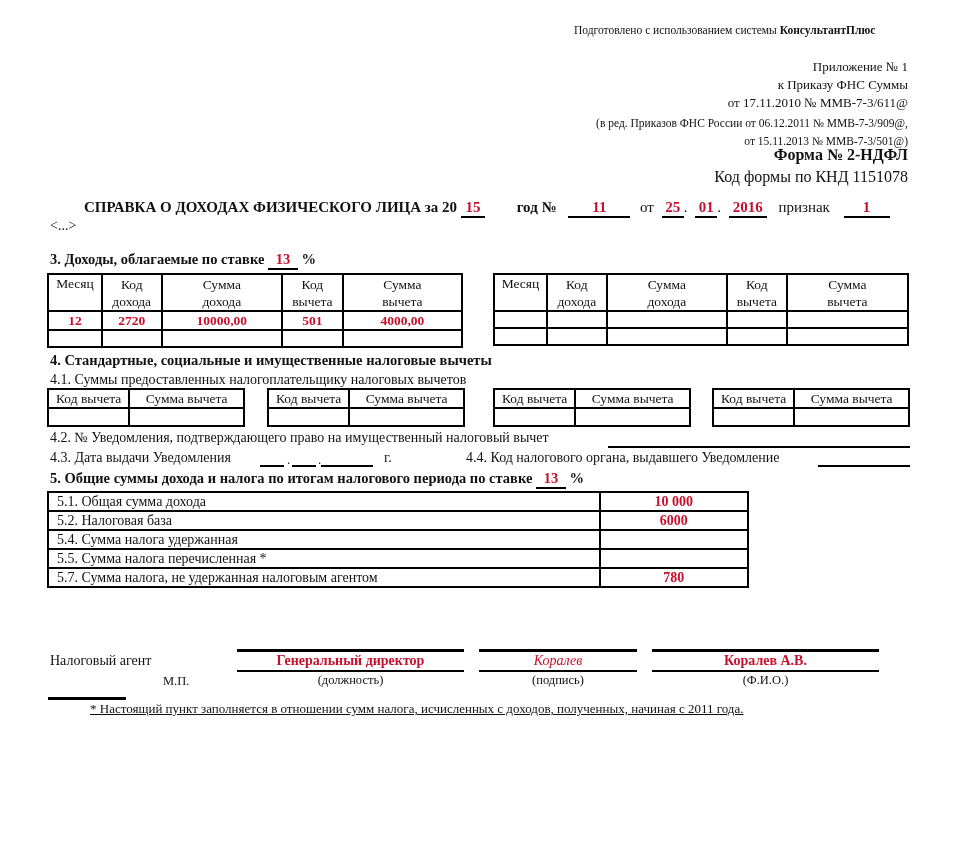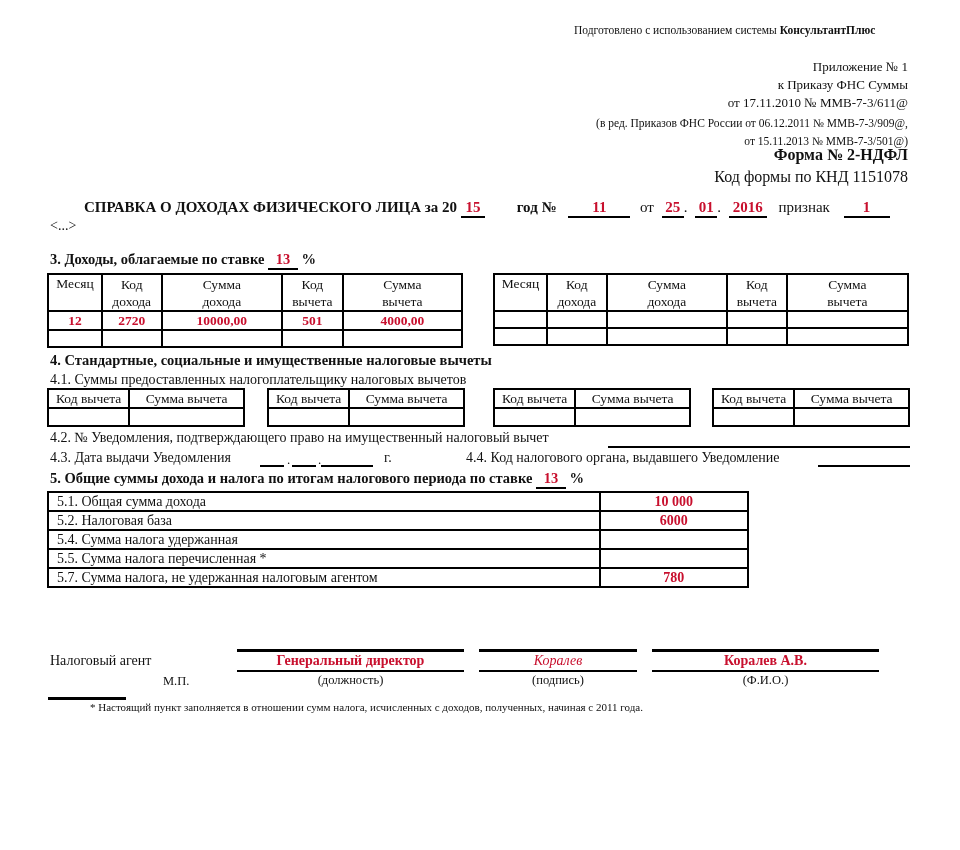--- a/index.html
+++ b/index.html
@@ -279,13 +279,13 @@
 <div class="abs red c" style="left:479px; top:653px; width:158px; font-size:14px; font-style:italic;">Коралев</div>
 <div class="sigline2" style="left:479px; top:670px; width:158px;"></div>
 <div class="abs c" style="left:479px; top:673px; width:158px; font-size:12.5px;">(подпись)</div>
 
 <div class="sigline" style="left:652px; top:649px; width:227px;"></div>
 <div class="abs bold red c" style="left:652px; top:653px; width:227px; font-size:14px;">Коралев А.В.</div>
 <div class="sigline2" style="left:652px; top:670px; width:227px;"></div>
 <div class="abs c" style="left:652px; top:673px; width:227px; font-size:12.5px;">(Ф.И.О.)</div>
 
 <div class="sigline" style="left:48px; top:697px; width:78px;"></div>
-<div class="abs" style="left:90px; top:701px; font-size:11px; white-space:nowrap;">* Настоящий пункт заполняется в отношении сумм налога, исчисленных с доходов, полученных, начиная с 2011 года.</div>
+<div class="abs" style="left:90px; top:701px; font-size:13px; white-space:nowrap;text-decoration:underline;">* Настоящий пункт заполняется в отношении сумм налога, исчисленных с доходов, полученных, начиная с 2011 года.</div>
 
 </body></html>

